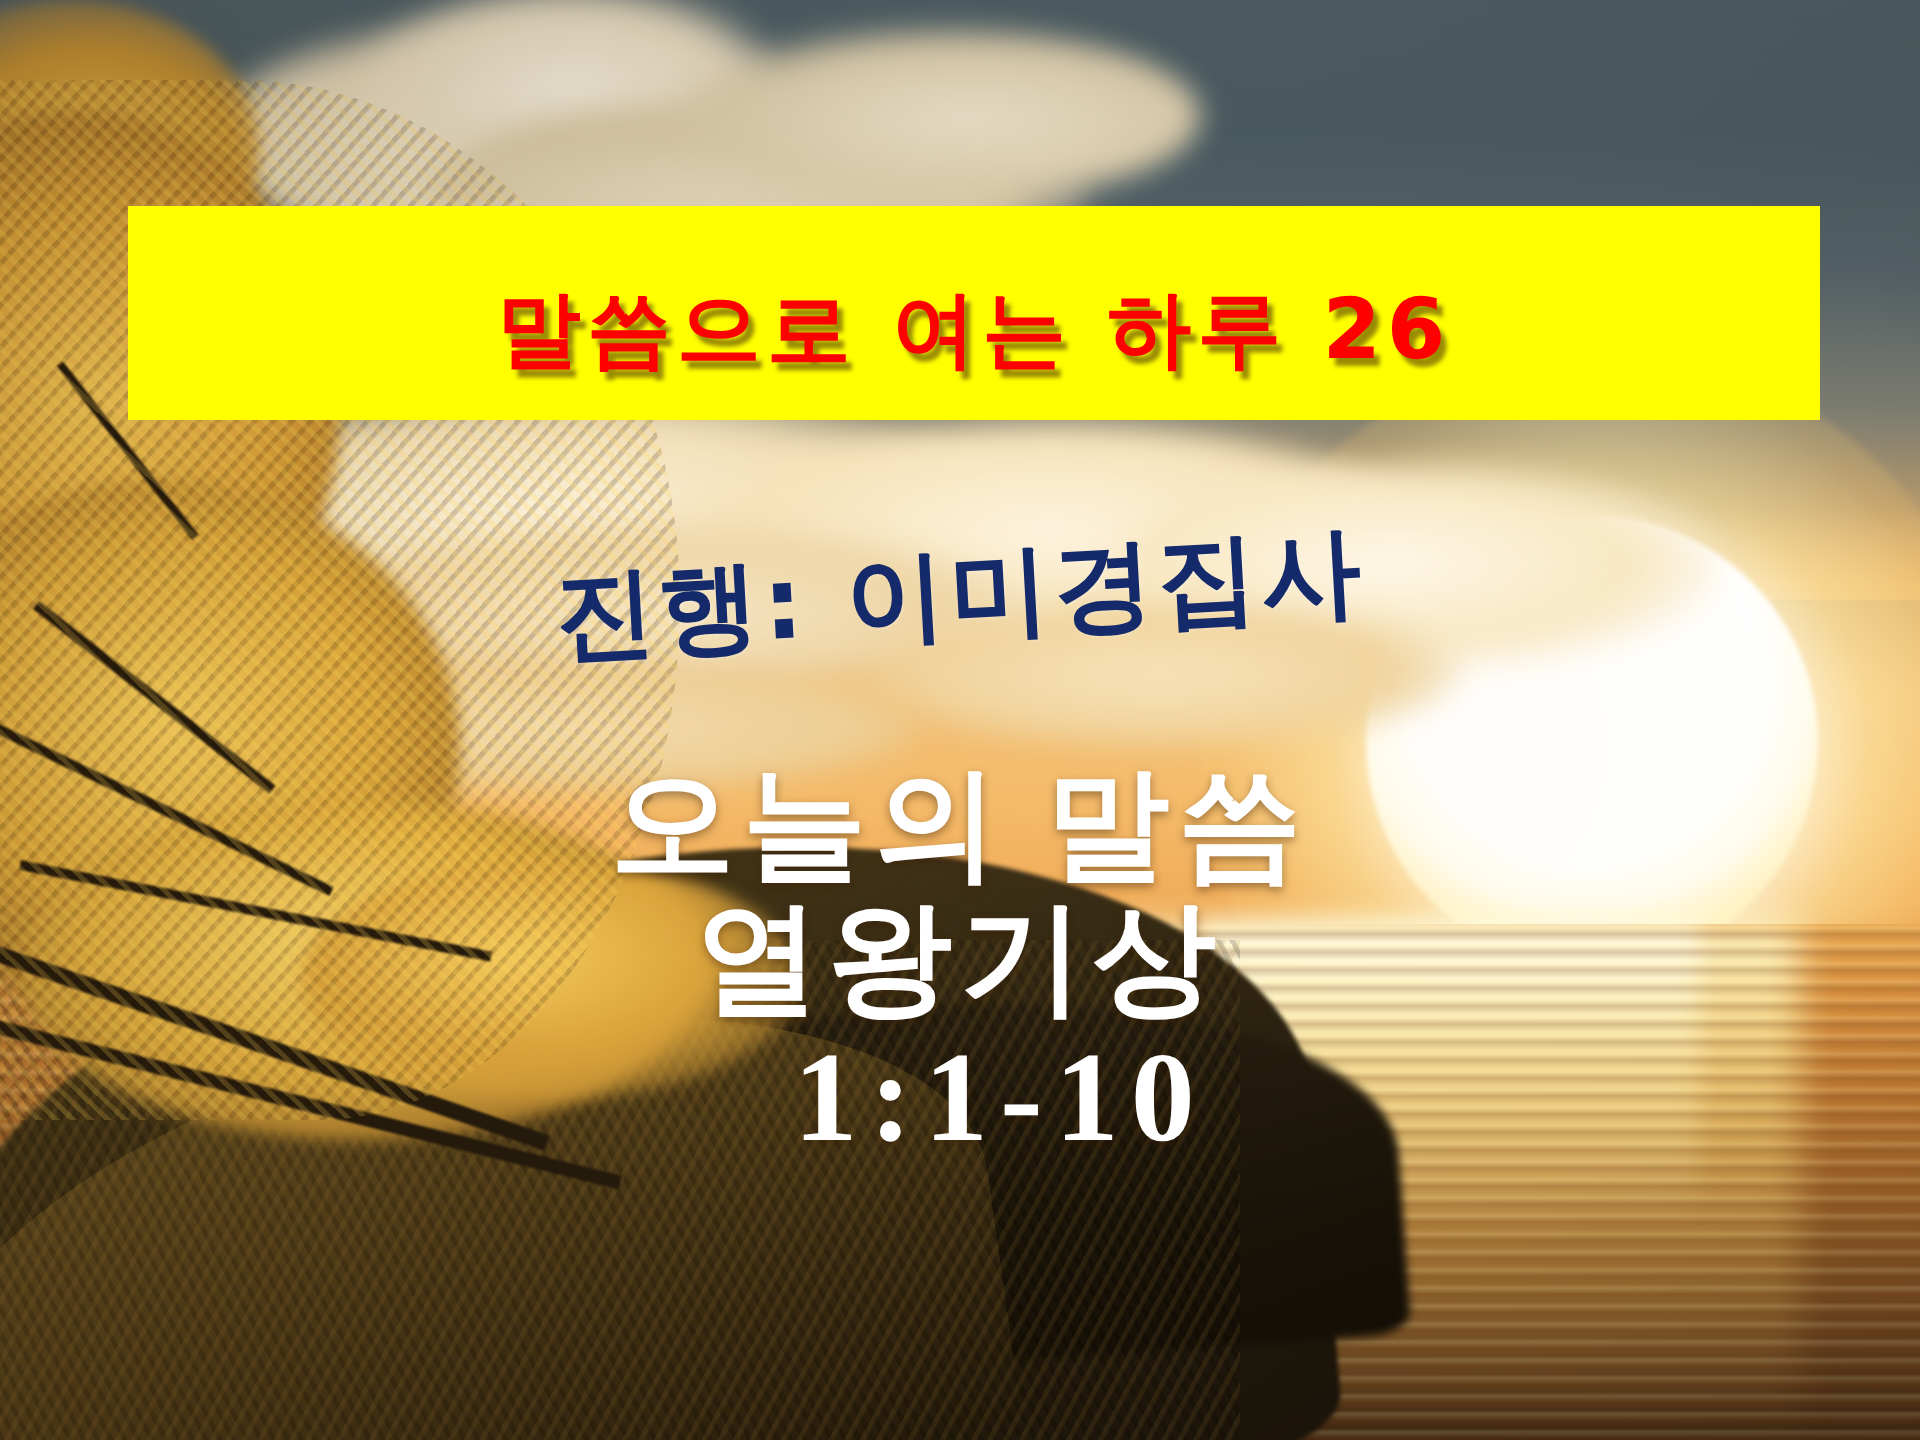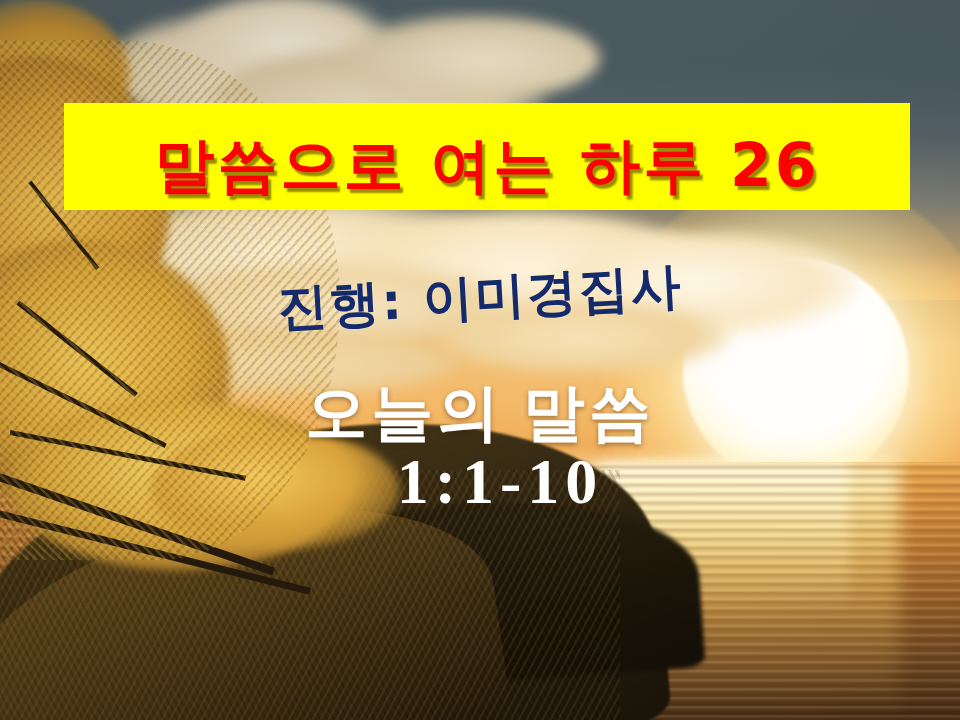--- a/index.html
+++ b/index.html
@@ -239,21 +239,21 @@
     left: 64px; top: 103px;
     width: 846px; height: 107px;
     background: #ffff00;
     display: flex;
     align-items: center;
     justify-content: center;
   }
   .title-text {
     font-family: "DejaVu Sans", "Liberation Sans", sans-serif;
     font-weight: bold;
-    font-size: 60px;
+    font-size: 42px;
     line-height: 1;
     color: #ff0000;
     letter-spacing: 3px;
     white-space: nowrap;
     text-shadow: 3px 4px 2px rgba(70,45,10,0.55);
     margin-top: 17px;
   }
 
   
   .host-line {
@@ -350,16 +350,17 @@
   </div>
 
   <div class="title-banner">
     <span class="title-text">말씀으로 여는 하루 26</span>
   </div>
 
   <div class="host-line">진행: 이미경집사</div>
 
   <div class="verse-block">
     <span class="verse-line">오늘의 말씀</span>
+    <span class="verse-line">열왕기상</span>
     <span class="verse-ref">1:1-10</span>
   </div>
 
 </div>
 
 </body></html>

